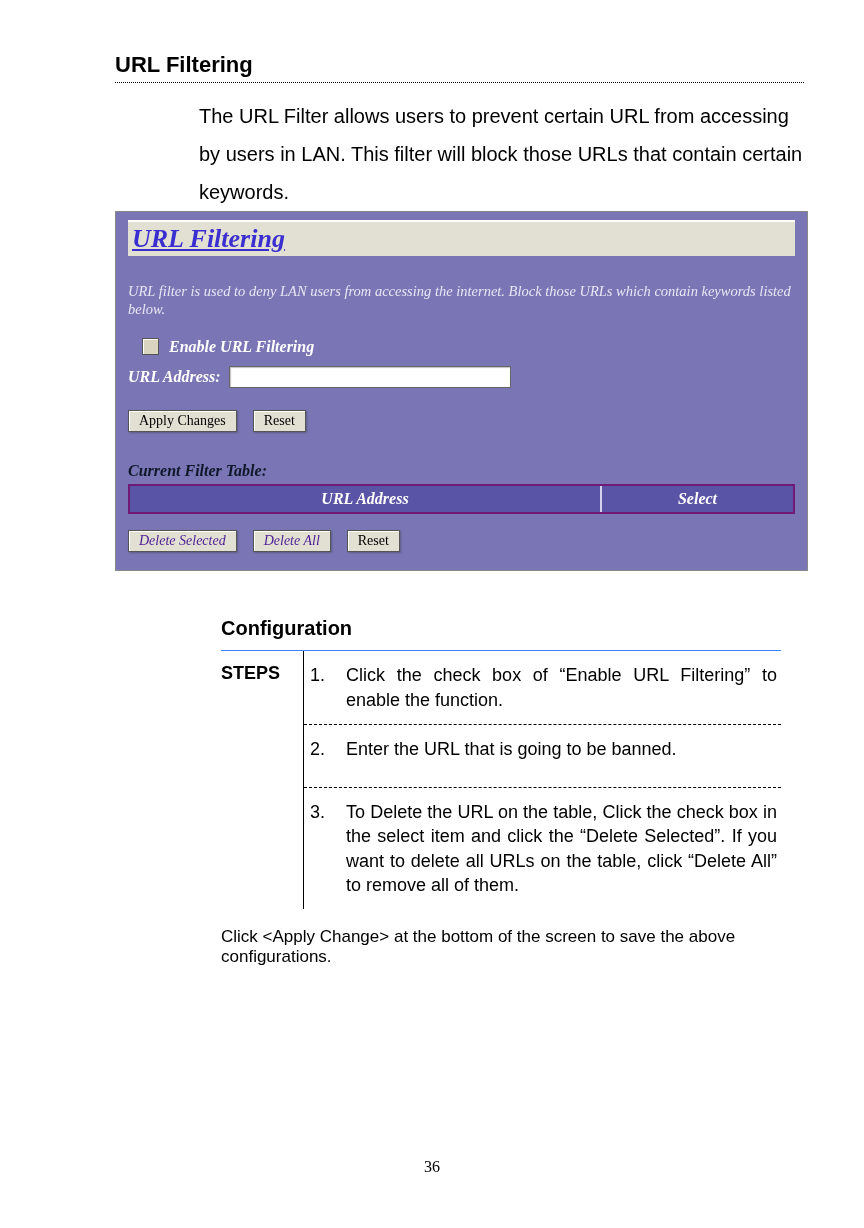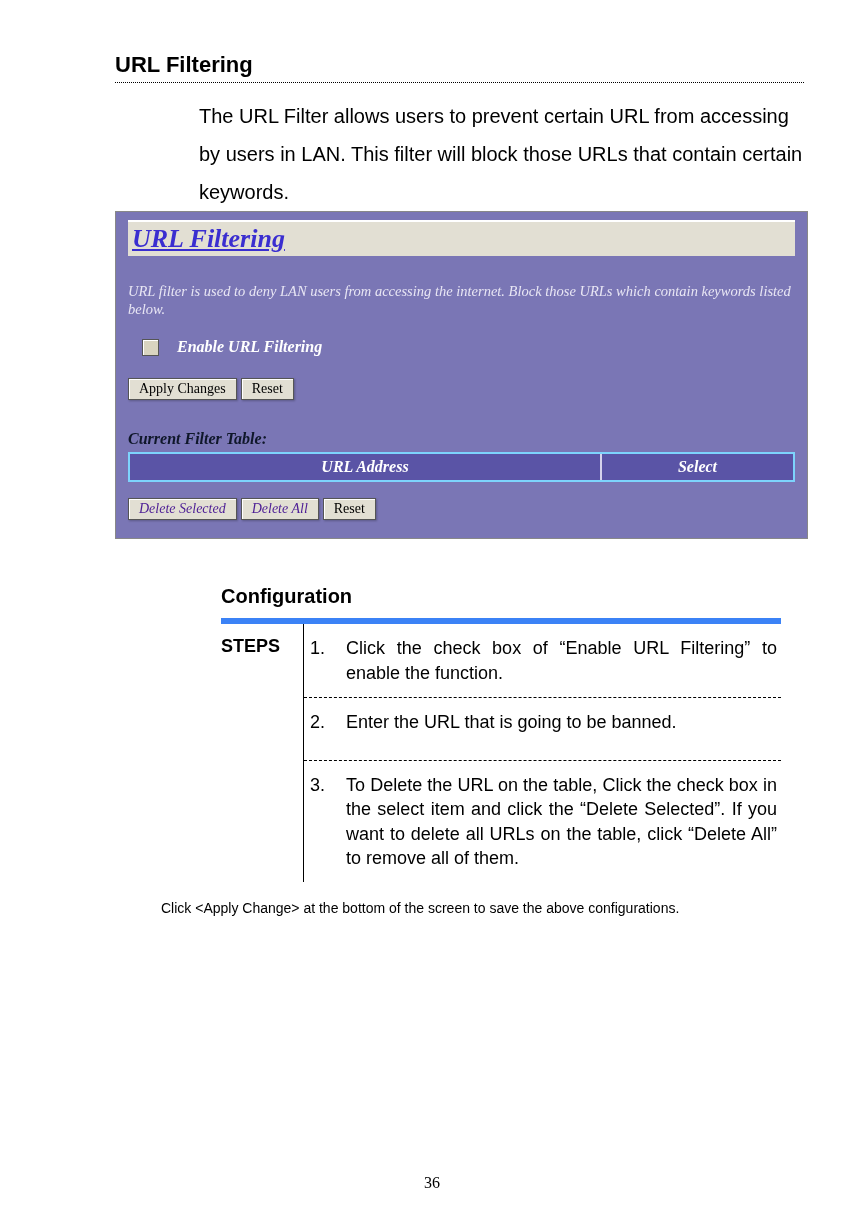--- a/index.html
+++ b/index.html
@@ -55,22 +55,22 @@
   }
   .shot-desc {
     font-size: 14.5px;
     font-style: italic;
     margin: 26px 0 2px 0;
     line-height: 1.25;
   }
   .shot-row {
     margin-top: 20px;
     display: flex;
-    align-items: center;
-    gap: 18px;
+    align-items: flex-start;
+    gap: 10px;
   }
   .chk {
     width: 15px;
     height: 15px;
     background: #d9d4c0;
     border: 1px solid #555;
     box-shadow: inset 1px 1px 0 #fff;
     display: inline-block;
   }
   .enable-lbl {
@@ -94,21 +94,21 @@
   .url-input {
     width: 280px;
     height: 20px;
     background: #fff;
     border: 1px solid #666;
     box-shadow: inset 1px 1px 1px rgba(0,0,0,0.25);
   }
   .btn-row {
     margin-top: 22px;
     display: flex;
-    gap: 4px;
+    gap: 16px;
     align-items: center;
   }
   .btn {
     font-family: "Times New Roman", serif;
     font-size: 14px;
     color: #000;
     background: #e2dfd3;
     border: 1px solid #555;
     box-shadow: 1px 1px 0 #fff inset, 1px 1px 2px rgba(0,0,0,0.25);
     padding: 2px 10px;
@@ -123,21 +123,21 @@
   .table-title {
     font-size: 16px;
     font-weight: bold;
     font-style: italic;
     color: #0f172a;
     margin-top: 30px;
     margin-bottom: 4px;
   }
   .filter-table {
     display: flex;
-    border: 2px solid #7dd3fc;
+    border: 2px solid #701a75;
   }
   .filter-table .col {
     background: #5a54a6;
     color: #fff;
     font-size: 16px;
     font-weight: bold;
     font-style: italic;
     text-align: center;
     padding: 4px 0;
     font-family: "Times New Roman", serif;
@@ -145,21 +145,21 @@
   .filter-table .col.addr { flex: 0 0 470px; border-right: 2px solid #d5d2ec; }
   .filter-table .col.sel  { flex: 1; }
   .config-heading {
     font-size: 20px;
     font-weight: bold;
     margin: 46px 0 10px 106px;
   }
   .steps-wrap {
     margin-left: 106px;
     width: 560px;
-    border-top: 6px solid #3b82f6;
+    border-top: 1px solid #3b82f6;
     display: flex;
   }
   .steps-left {
     width: 82px;
     font-weight: bold;
     font-size: 18px;
     padding-top: 12px;
     border-right: 1px solid #000;
   }
   .steps-right {
@@ -176,26 +176,26 @@
     width: 36px;
     flex-shrink: 0;
   }
   .step .txt { flex: 1; }
   .step-sep {
     border: none;
     border-top: 1px dashed #000;
     margin: 0;
   }
   .footnote {
-    font-size: 14px;
-    margin: 18px 0 0 46px;
+    font-size: 17px;
+    margin: 18px 0 0 106px;
   }
   .page-num {
     position: absolute;
-    bottom: 36px;
+    bottom: 52px;
     left: 0;
     width: 100%;
     text-align: center;
     font-size: 16px;
     font-family: "Times New Roman", serif;
   }
 </style>
 </head>
 <body>
 
@@ -211,20 +211,24 @@
 
     <div class="shot-desc">
       <span>URL filter is used to deny LAN users from accessing the internet. Block those URLs which contain keywords listed below.</span><br>
     </div>
 
     <div class="shot-row" style="margin-left:14px;">
       <span class="chk"></span>
       <span class="enable-lbl">Enable URL Filtering</span>
     </div>
 
+    <div class="url-row">
+      <span class="url-lbl">URL Address:</span>
+      <span class="url-input"></span>
+    </div>
 
     <div class="btn-row">
       <span class="btn">Apply Changes</span>
       <span class="btn">Reset</span>
     </div>
 
     <div class="table-title">Current Filter Table:</div>
     <div class="filter-table">
       <div class="col addr">URL Address</div>
       <div class="col sel">Select</div>

